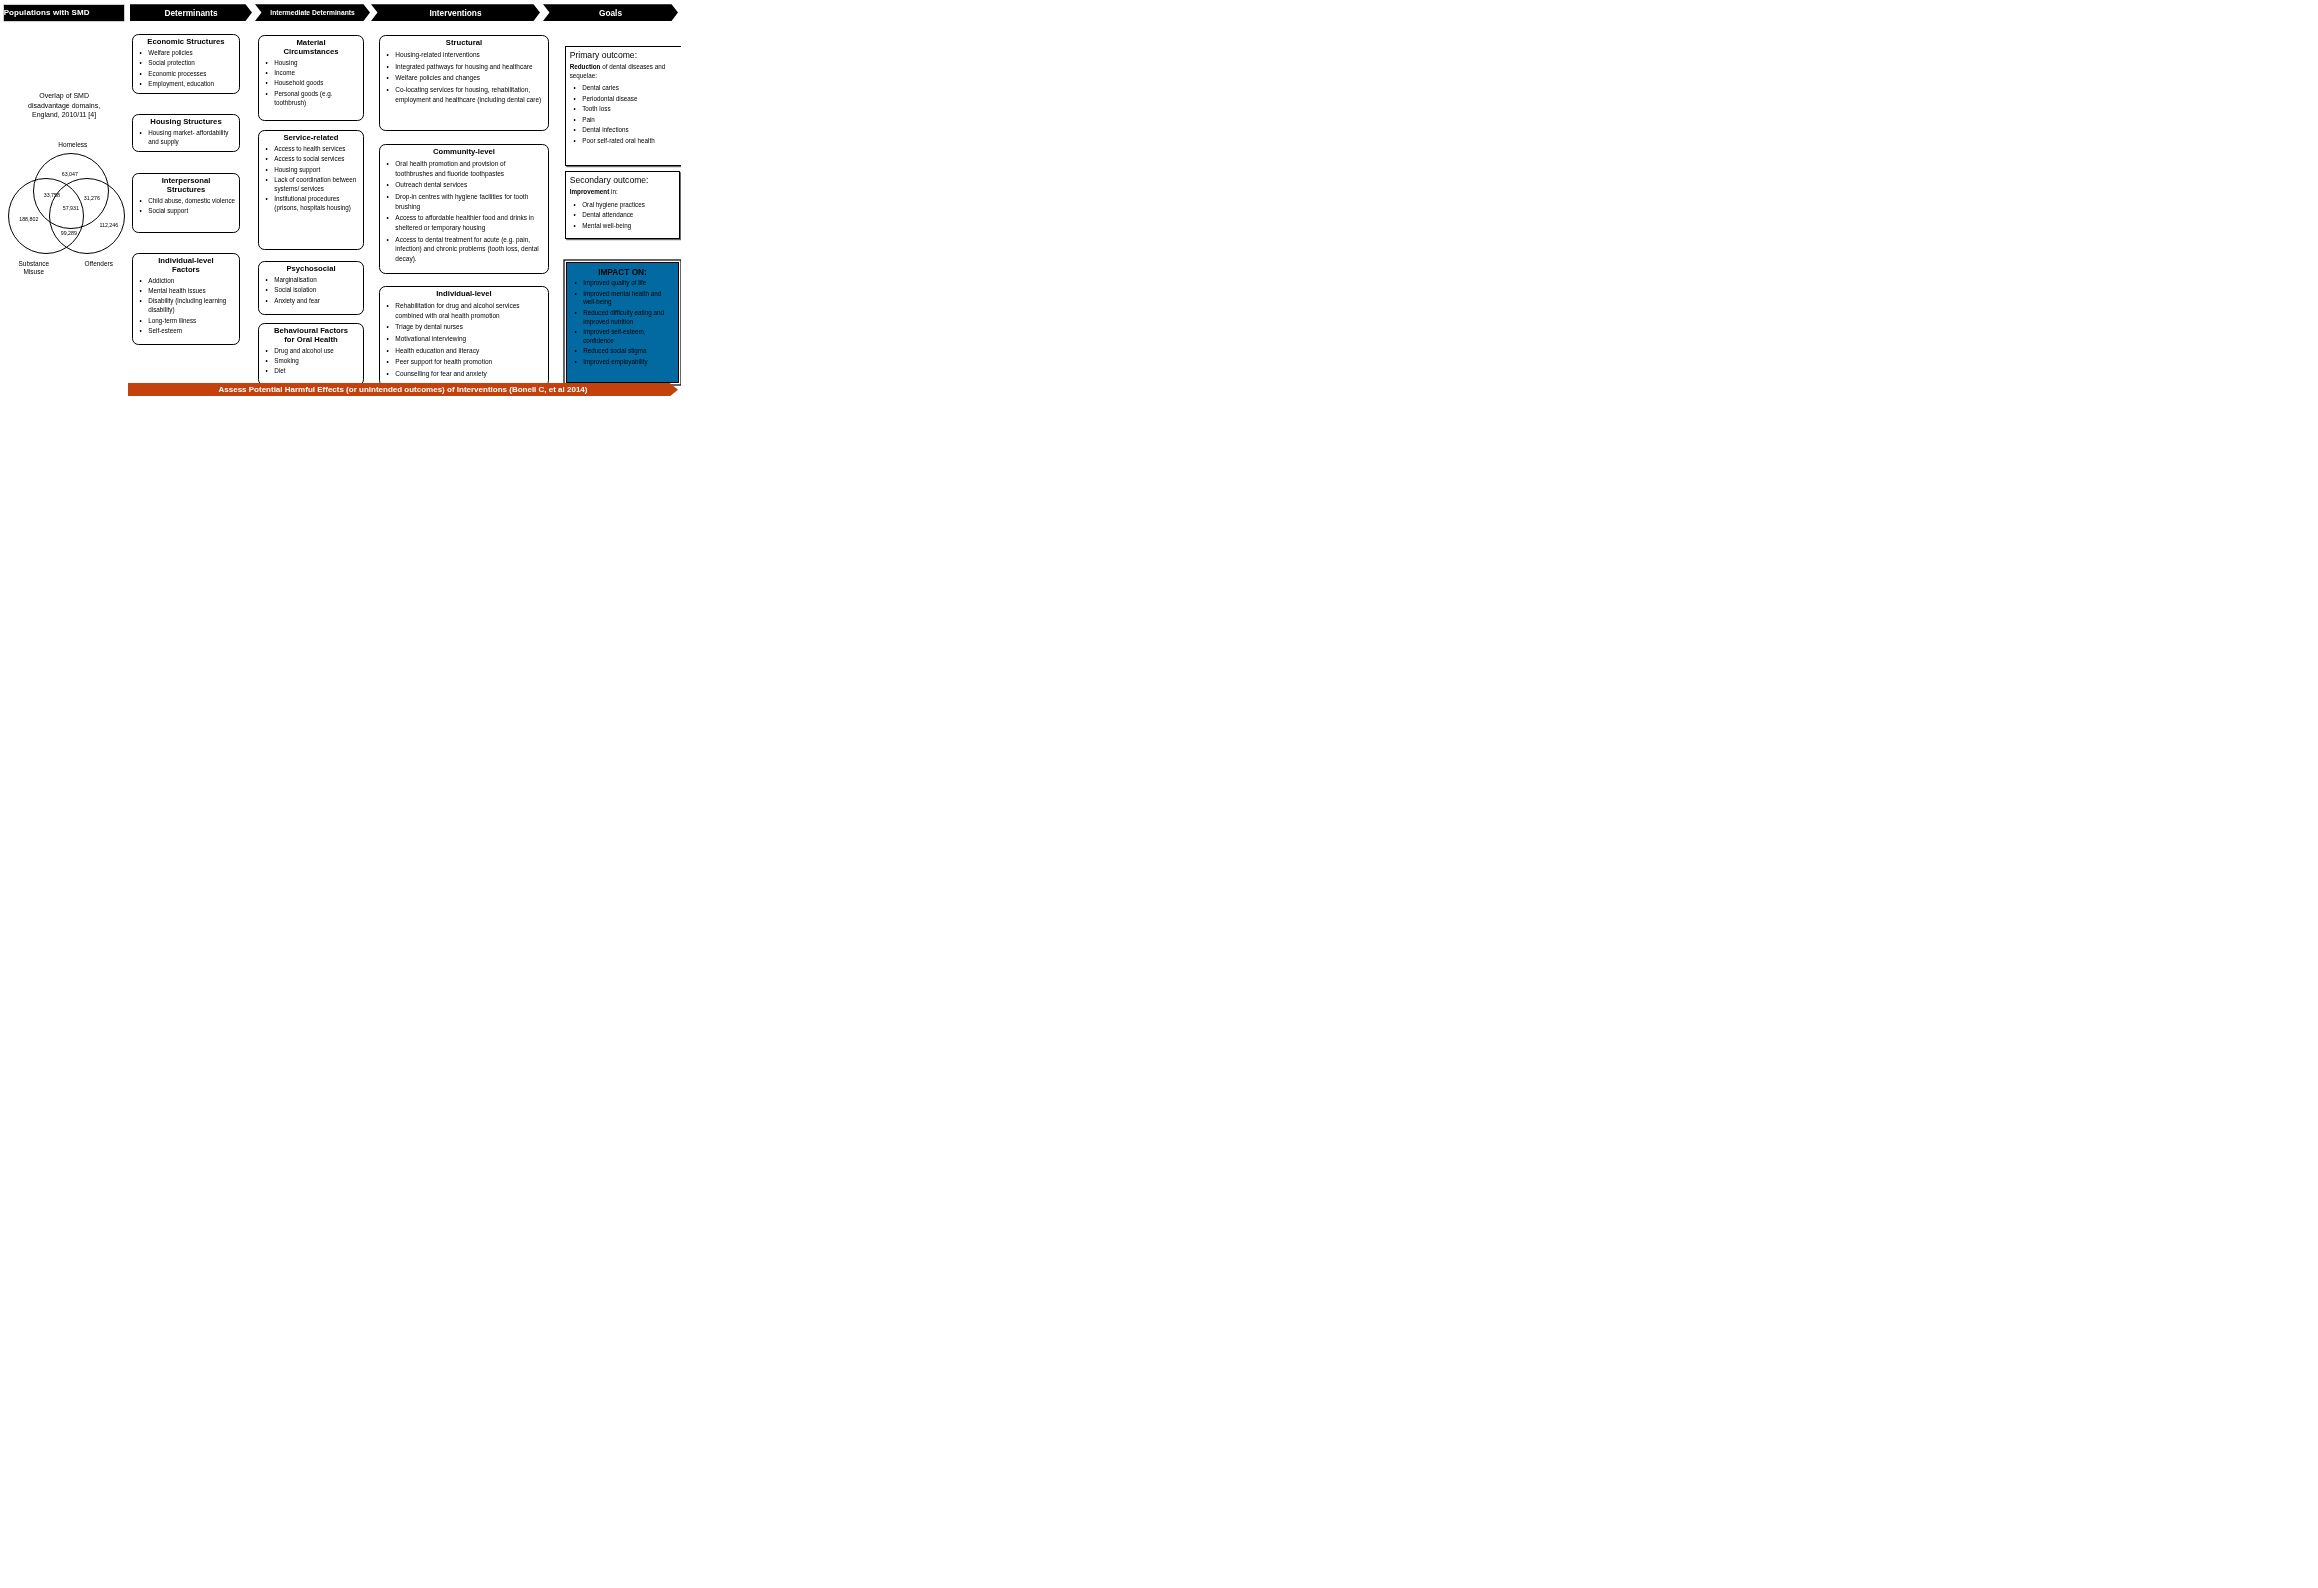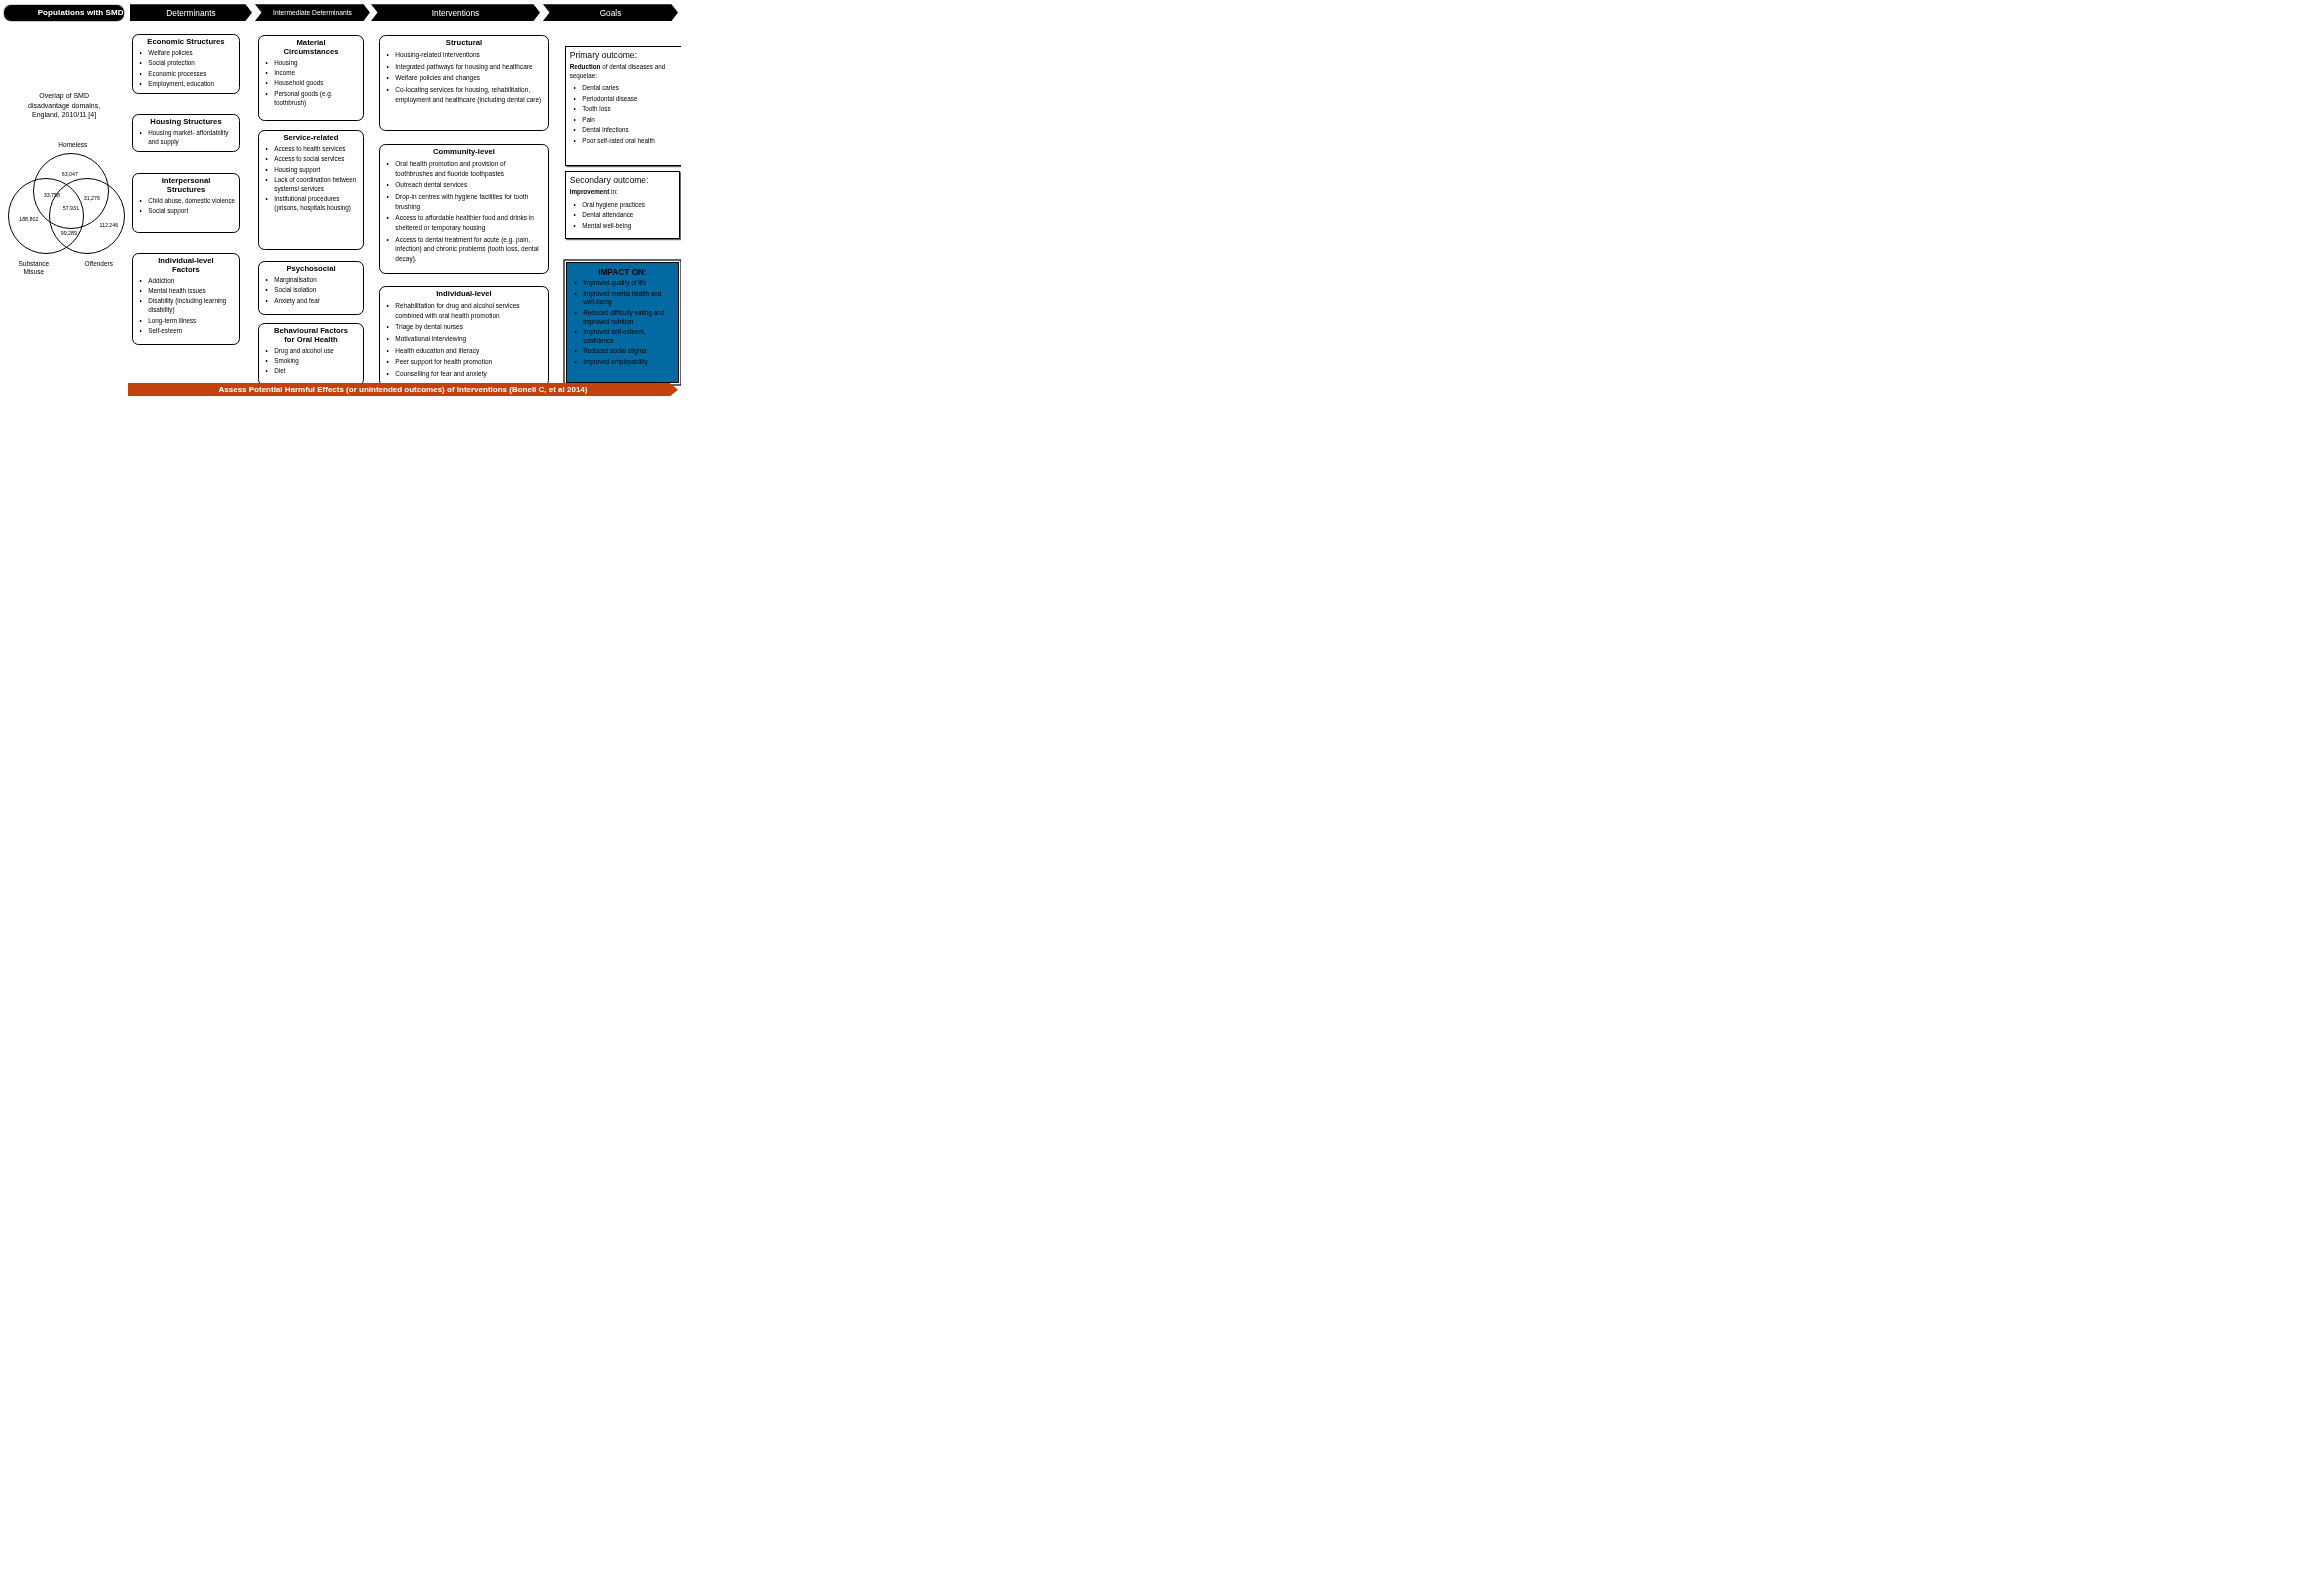--- a/index.html
+++ b/index.html
@@ -1,23 +1,23 @@
 <!DOCTYPE html>
 <html style="font-size:7.4px"><head>
 <meta charset="utf-8">
 <style>
   html,body { margin:0; padding:0; background:#fff; }
   body { width:681px; height:397px; position:relative; font-family:"Liberation Sans",sans-serif; color:#000; }
   .figure { position:absolute; inset:0; }
 
   
-  .pop-box { position:absolute; background:#000; color:#fff; display:flex; align-items:center; justify-content:flex-end;
-             font-size:8px; font-weight:600; letter-spacing:0.1px; box-shadow:0 0 0 0.9px #c9c9c9;border-radius:7px; }
+  .pop-box { position:absolute; background:#000; color:#fff; display:flex; align-items:center; justify-content:flex-start;
+             font-size:8px; font-weight:600; letter-spacing:0.1px; box-shadow:0 0 0 0.9px #c9c9c9; }
   .chev { position:absolute; background:#000; color:#fff; display:flex; align-items:center; justify-content:center;
-          font-size:8.3px; font-weight:400; }
+          font-size:8.3px; font-weight:700; }
   .chev-first { clip-path: polygon(0 0, calc(100% - 6.5px) 0, 100% 50%, calc(100% - 6.5px) 100%, 0 100%); }
   .chev-mid   { clip-path: polygon(0 0, calc(100% - 6.5px) 0, 100% 50%, calc(100% - 6.5px) 100%, 0 100%, 6.5px 50%); }
 
   
   .venn-caption { position:absolute; text-align:center; font-size:7px; line-height:1.38; white-space:pre-line; }
   .venn { position:absolute; }
   .vcircle { position:absolute; border:1.4px solid #000; border-radius:50%; background:transparent; }
   .vnum { position:absolute; font-size:5.3px; transform:translate(-50%,-50%); white-space:nowrap; }
   .vlabel { position:absolute; font-size:6.5px; transform:translate(-50%,0); text-align:center; white-space:pre-line; line-height:1.2; }
 

